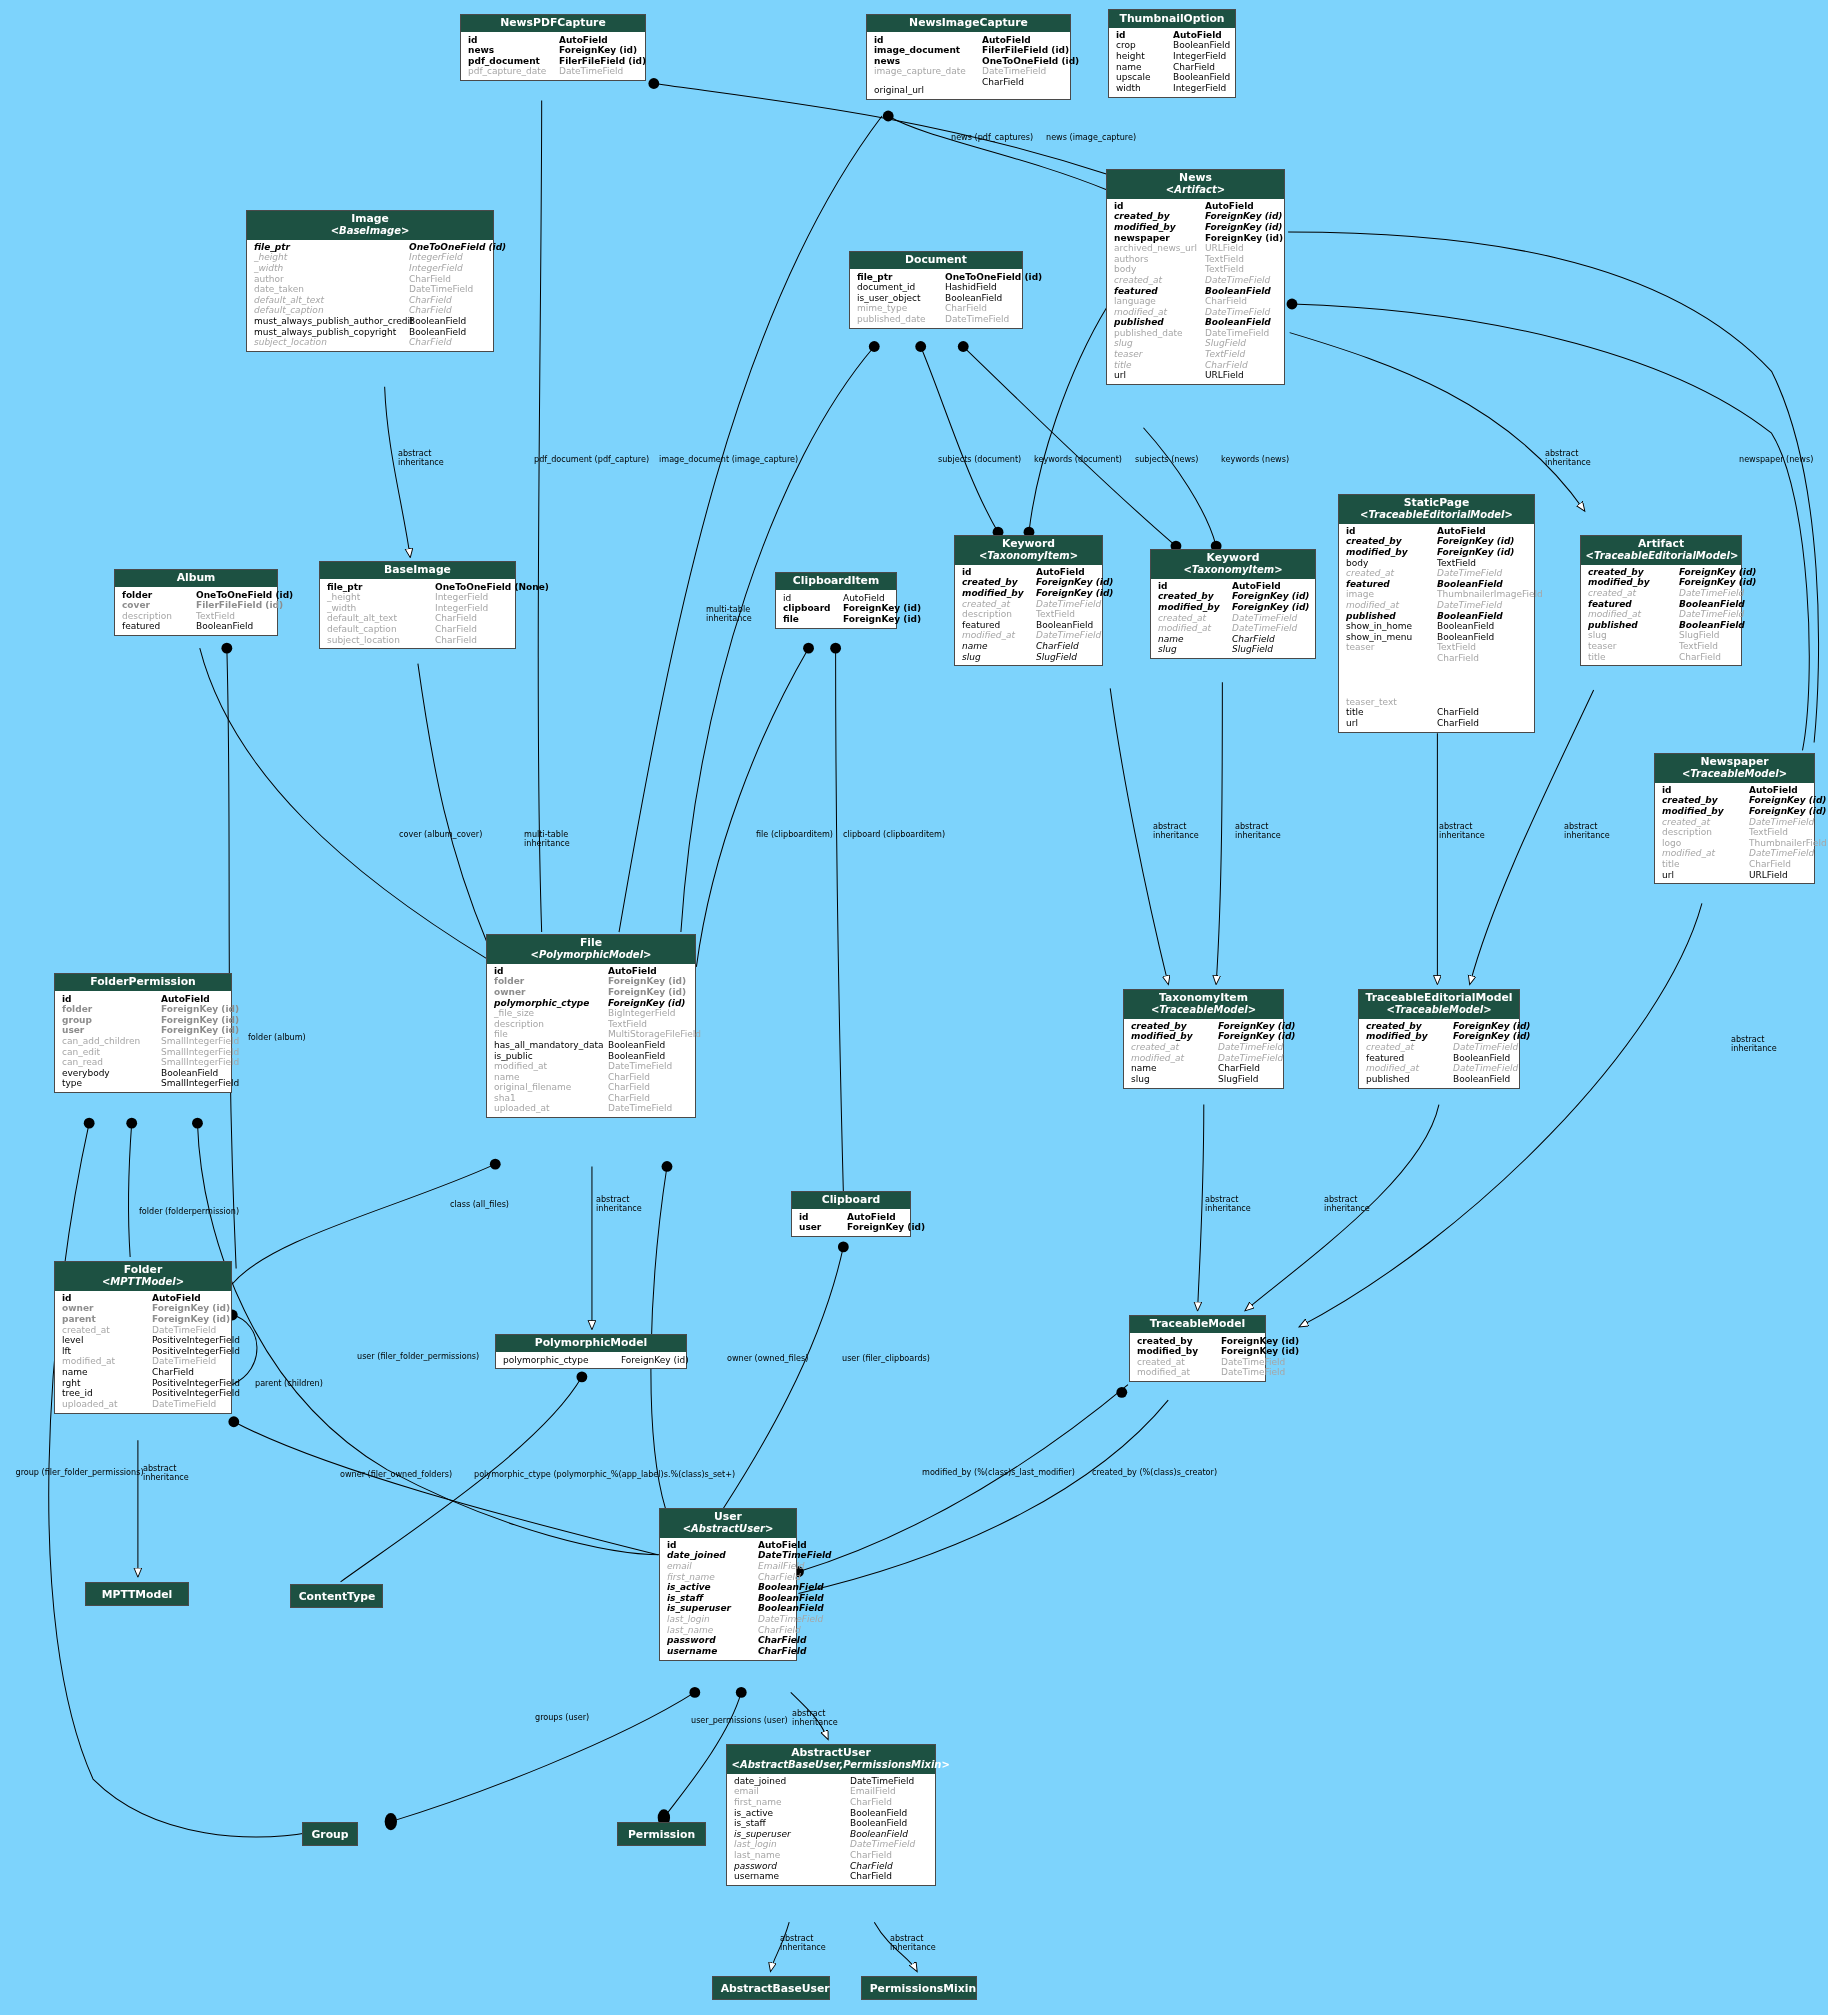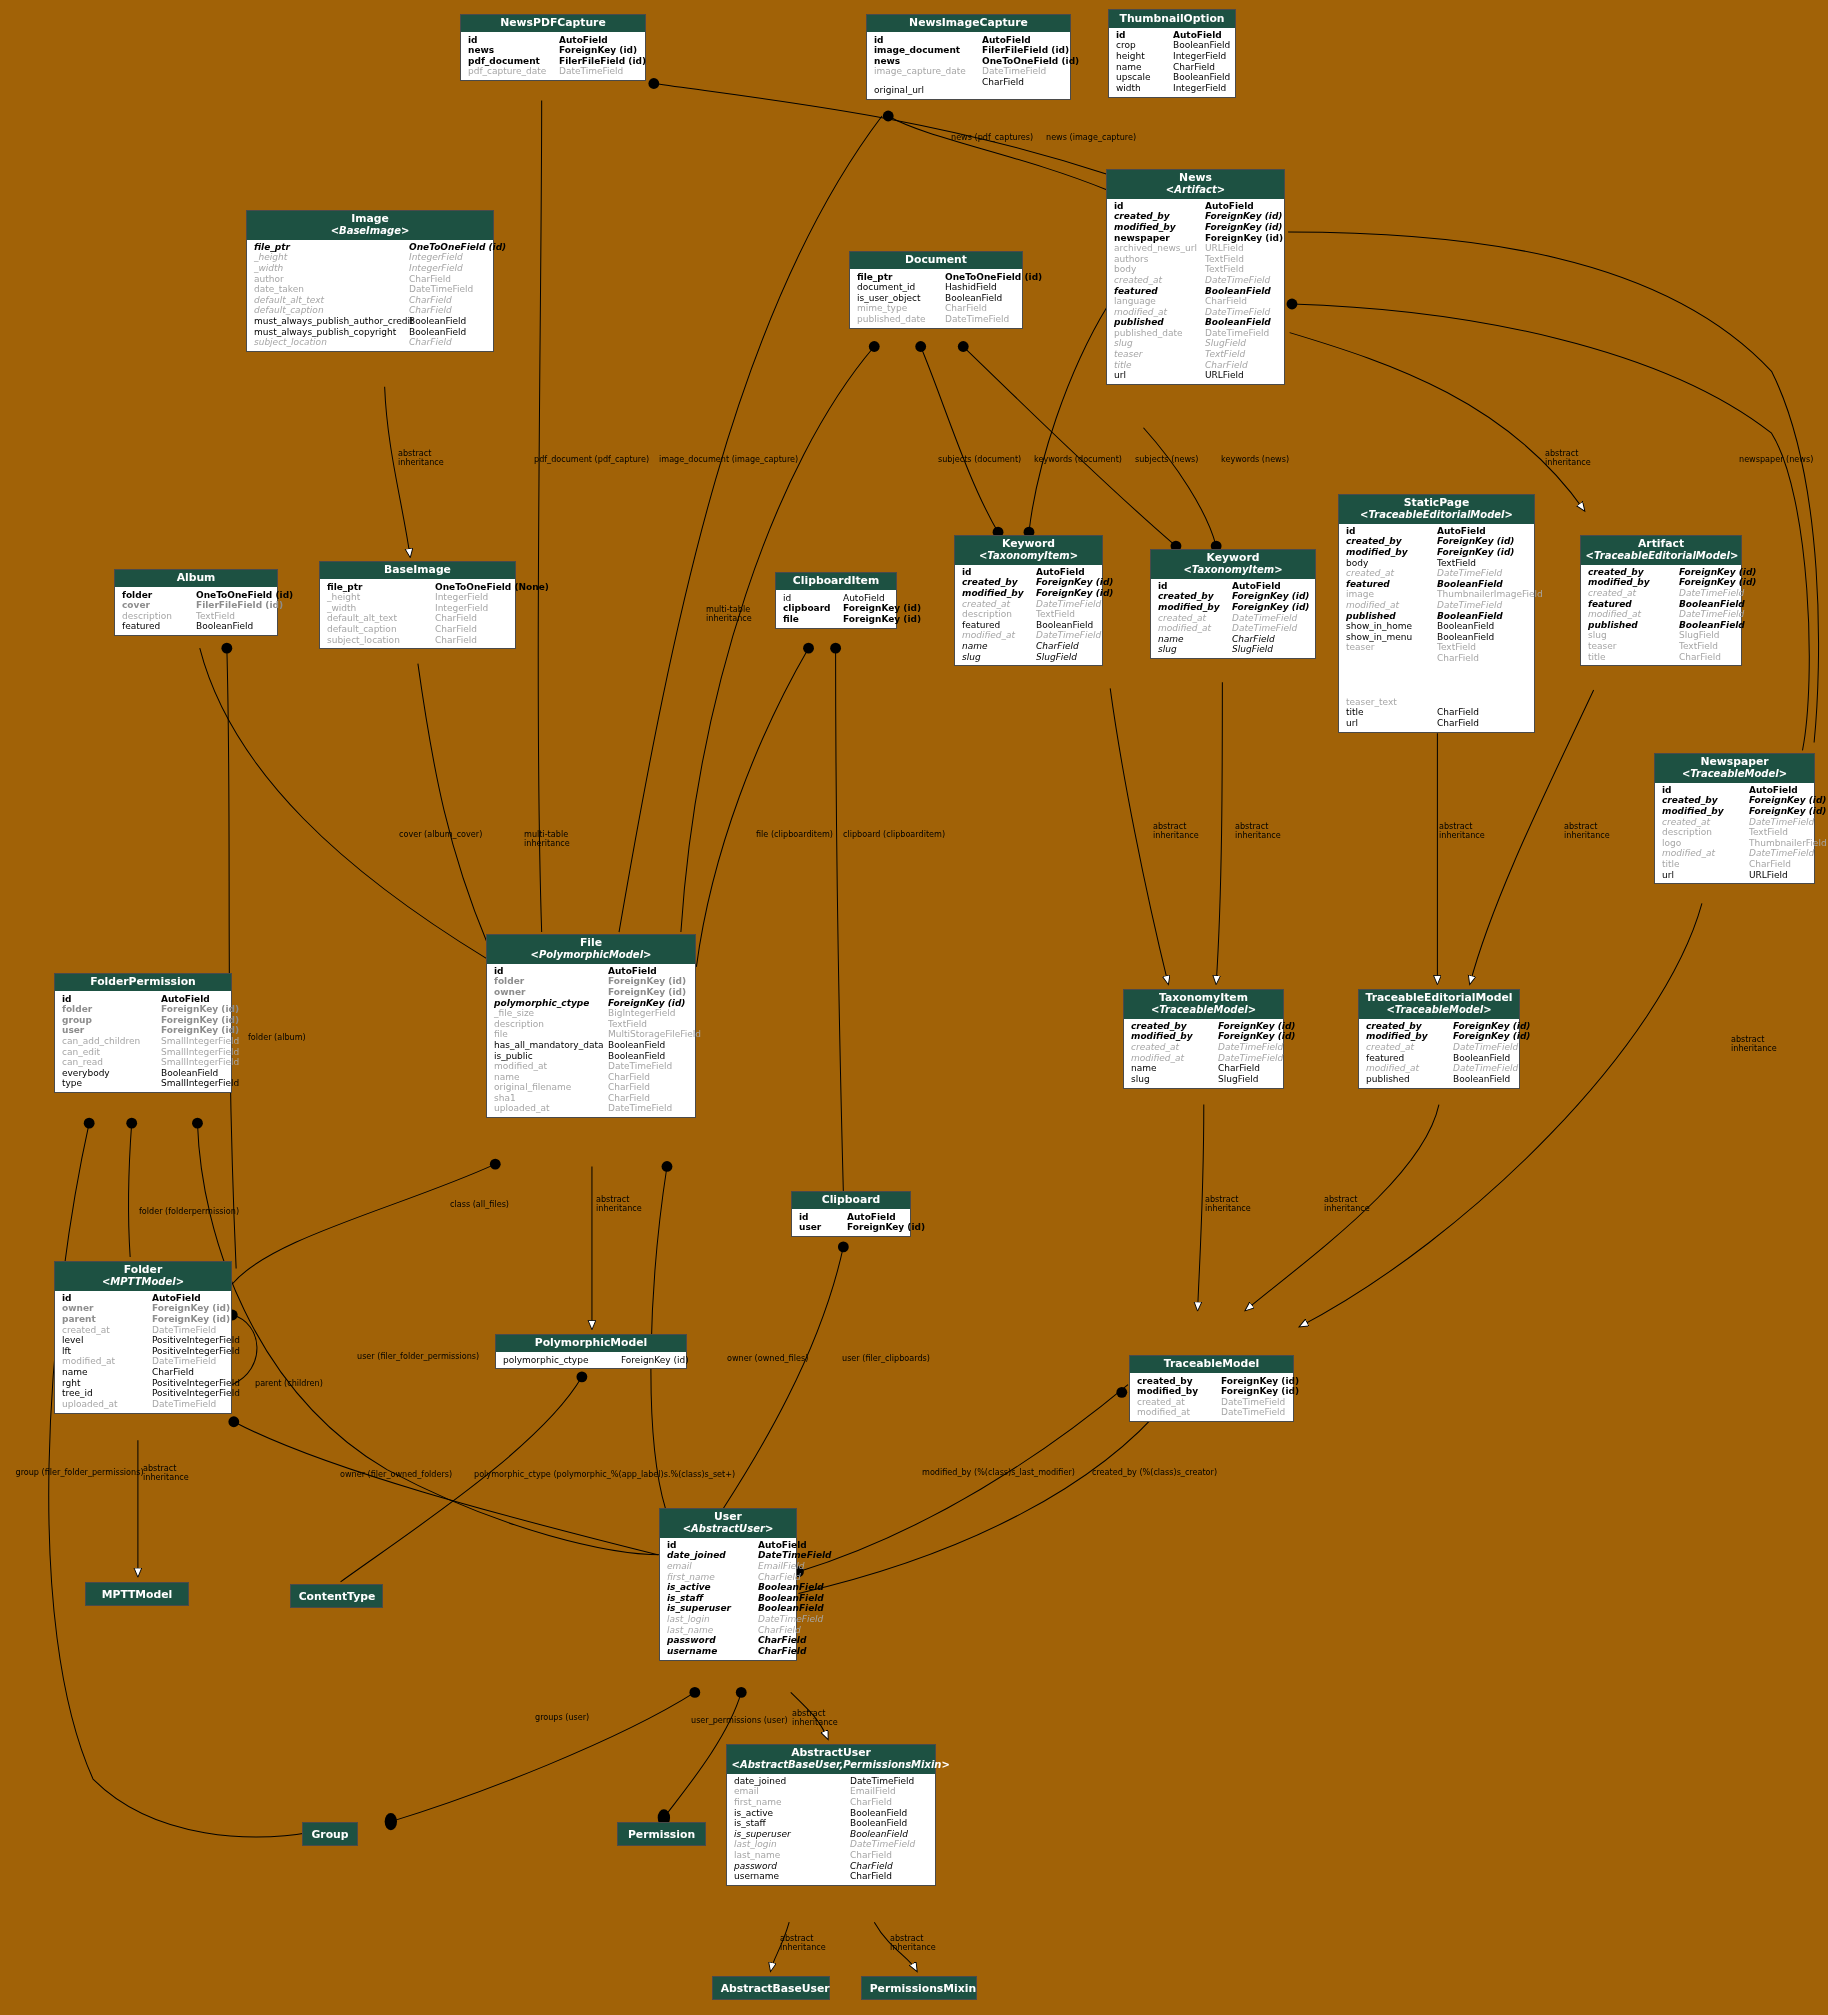--- a/index.html
+++ b/index.html
@@ -1,17 +1,17 @@
 <!DOCTYPE html>
 <html style="font-size:12.4px"><head>
 <meta charset="utf-8">
 <style>
   html,body{margin:0;padding:0;background:#ffffff;}
   body{font-family:"DejaVu Sans","Liberation Sans",sans-serif;}
-  #canvas{position:relative;width:1829px;height:2015px;overflow:hidden;background:#a16207;}
+  #canvas{position:relative;width:1829px;height:2015px;overflow:hidden;background:#7dd3fc;}
   svg#edges{position:absolute;left:0;top:0;width:1829px;height:2015px;pointer-events:none;}
 
   .node{position:absolute;box-sizing:border-box;border:1.5px solid #4a4a4a;background:#ffffff;
         box-shadow:0 0 0 0.8px #ffffff inset;}
   .node .hdr{background:#1d5142;color:#ffffff;text-align:center;font-weight:bold;
              padding:2.3px 4.6px 3.1px 4.6px;line-height:1.12;}
   .node .hdr .nm{display:block;font-size:10.8px;}
   .node .hdr .base{display:block;font-size:10px;font-style:italic;font-weight:bold;}
   .node .rows{padding:2.3px 0 3.1px 0;}
   .row{display:flex;line-height:1.0;padding:0.8px 0 0.8px 0;font-size:9px;}
@@ -942,21 +942,21 @@
           <div class="row s-greyi">
             <span class="f" style="width: 87px;">modified_at</span>
             <span class="t">DateTimeField</span>
           </div>
           <div class="row s-plain">
             <span class="f" style="width: 87px;">published</span>
             <span class="t">BooleanField</span>
           </div>
         </div>
       </div>
-      <div class="node" style="left: 1129px; top: 1315px; width: 165px; margin-top: 40px;">
+      <div class="node" style="left: 1129px; top: 1315px; width: 137px;">
         <div class="hdr">
           <span class="nm">TraceableModel</span>
         </div>
         <div class="rows">
           <div class="row s-bold">
             <span class="f" style="width: 84px;">created_by</span>
             <span class="t">ForeignKey (id)</span>
           </div>
           <div class="row s-bold">
             <span class="f" style="width: 84px;">modified_by</span>

